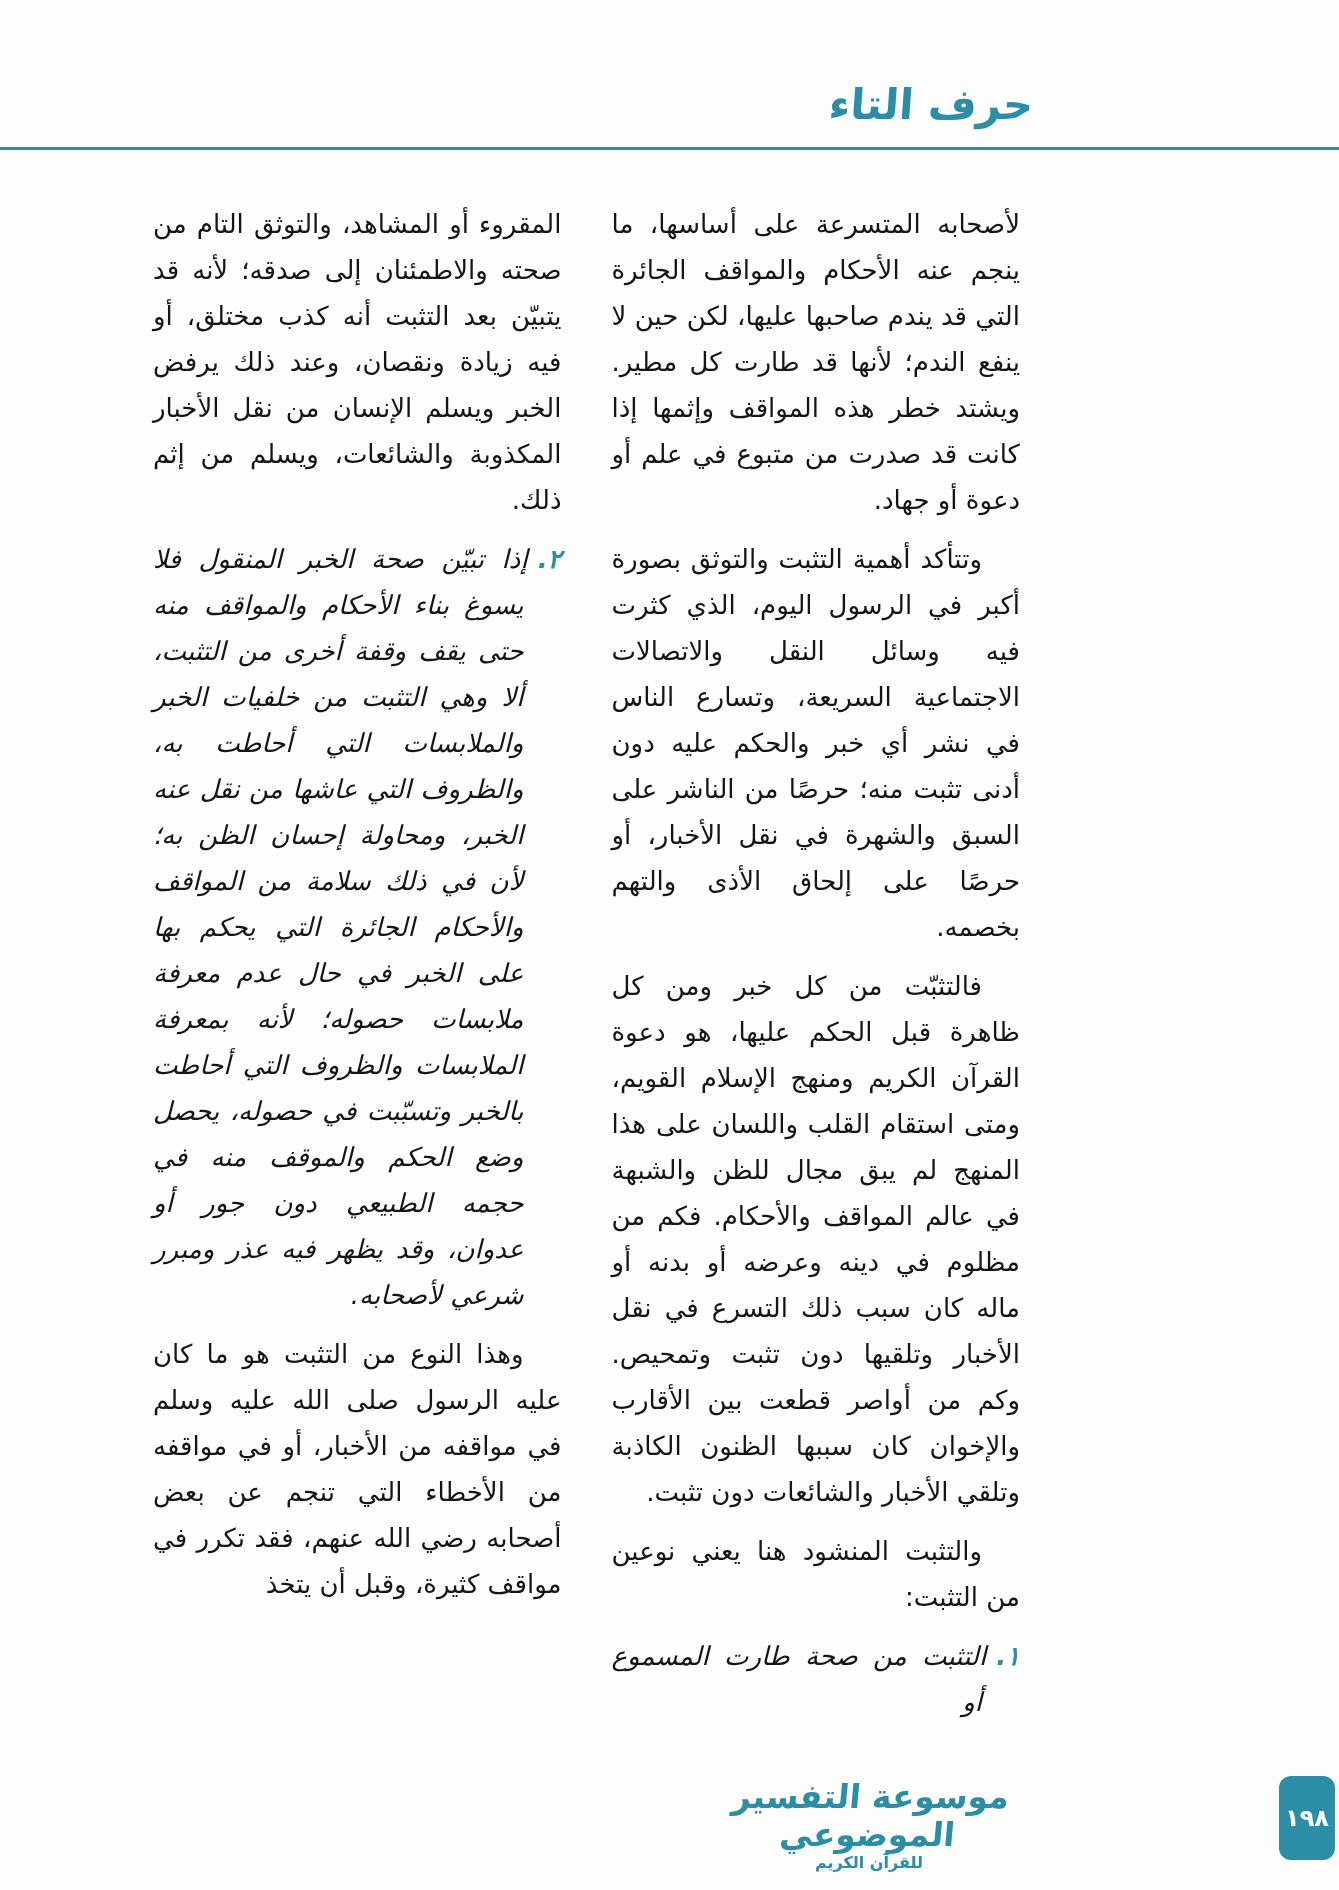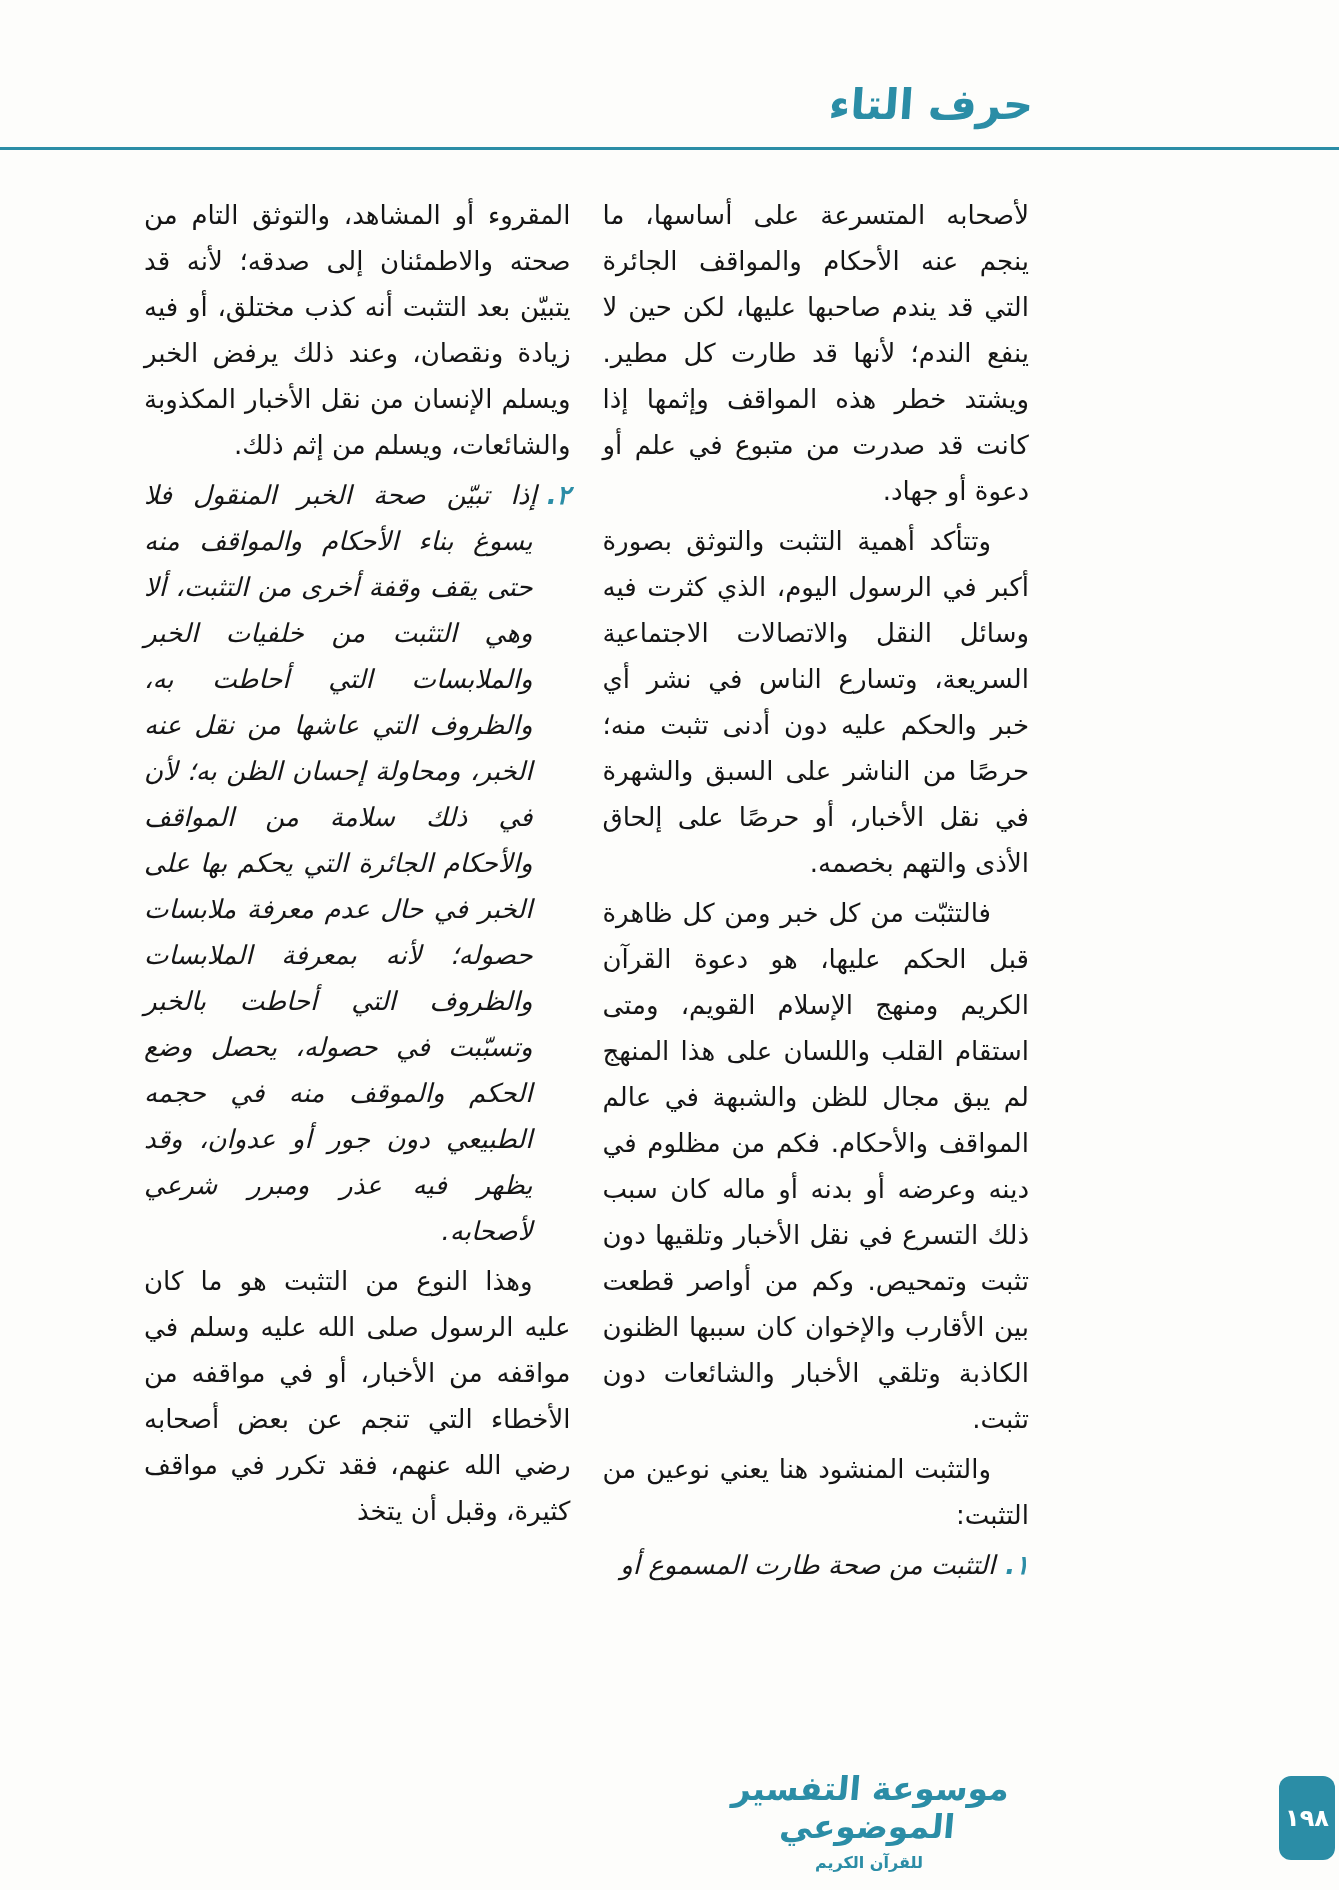--- a/index.html
+++ b/index.html
@@ -49,21 +49,21 @@
     display: flex;
     flex-direction: row; 
     gap: 24px;
   }
   .col {
     flex: 1 1 0;
     font-size: 26px;
     line-height: 46px;
     text-align: justify;
   }
-  .para { margin: 4px; }
+  .para { margin: 13px; }
   .para.indent { text-indent: 38px; }
   .list-item {
     padding-right: 38px;
     text-indent: -38px;
     font-style: italic;
   }
   .list-item .num {
     color: var(--accent);
     font-weight: bold;
     margin-left: 10px;
@@ -79,21 +79,21 @@
     line-height: 1.15;
   }
   .footer-logo .logo-line1 {
     font-size: 33px;
     font-weight: bold;
     transform: skewX(-5deg);
   }
   .footer-logo .logo-line2 {
     font-size: 16px;
     font-weight: bold;
-    margin-top: 8px;
+    margin-top: 0;
   }
   .page-badge {
     position: absolute;
     bottom: 30px;
     right: 4px;
     width: 56px;
     height: 84px;
     background: var(--accent);
     border-radius: 12px;
     display: flex;

